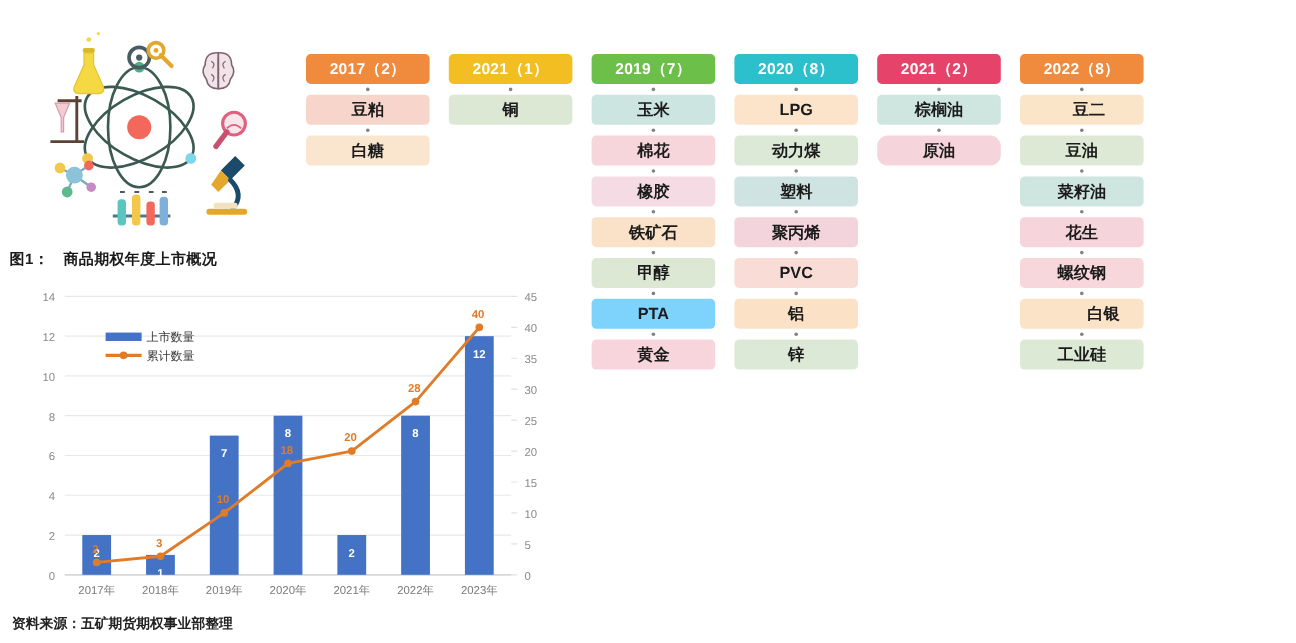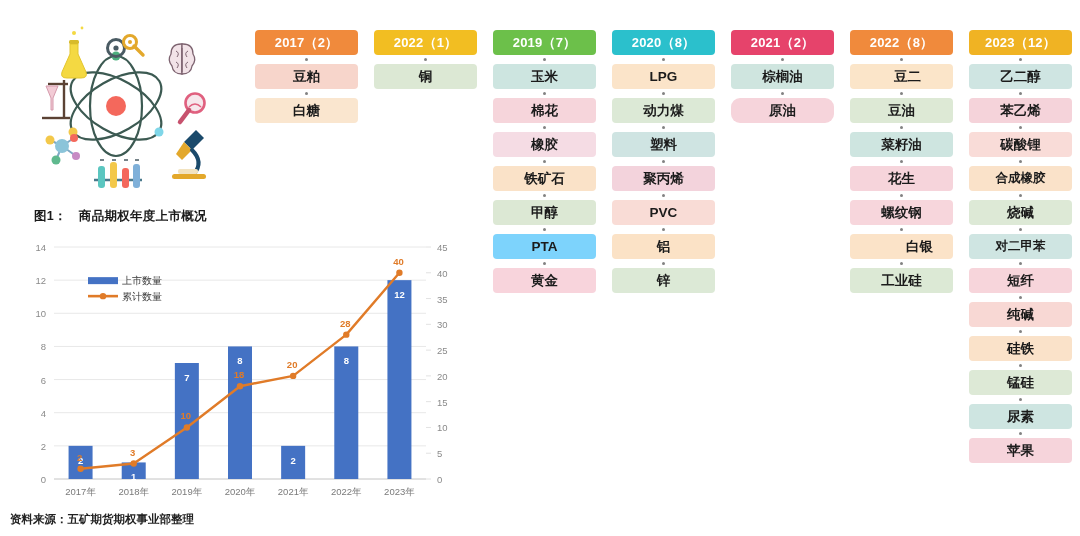--- a/index.html
+++ b/index.html
@@ -11,32 +11,32 @@
   }
   .page { position: relative; width: 1080px; height: 536px; }
 
   
   .illus { position: absolute; left: 24px; top: 18px; width: 220px; height: 180px; }
 
   
   .chart-block { position: absolute; left: 8px; top: 208px; width: 470px; height: 320px; }
   .chart-title {
     font-size: 12.5px; font-weight: bold; color: #1a1a1a;
-    letter-spacing: .3px; white-space: nowrap; margin-left: 26px;
+    letter-spacing: .3px; white-space: nowrap;
   }
   .chart-title .num { margin-right: 12px; }
   .chart-svg { display: block; margin-top: 8px; }
   .src-note {
     position: absolute; left: 10px; top: 512px;
     font-size: 11.5px; font-weight: bold; color: #222;
     white-space: nowrap;
   }
 
   
-  .cols { position: absolute; left: 255px; top: 30px; width: 820px; height: 480px; }
+  .cols { position: absolute; left: 255px; top: 45px; width: 820px; height: 480px; }
   .col { position: absolute; top: 0; width: 103px; }
   .col-head {
     height: 25px; border-radius: 4px;
     display: flex; align-items: center; justify-content: center;
     color: #ffffff; font-size: 13px; font-weight: bold;
     letter-spacing: .2px; white-space: nowrap;
     box-shadow: 0 0 0 3px rgba(255,255,255,0.0);
   }
   .tile {
     height: 25px; border-radius: 4px; margin-top: 9px;
@@ -239,21 +239,21 @@
 
   <div class="src-note">资料来源：五矿期货期权事业部整理</div>
 
   <div class="cols" id="cols">
       <div class="col" style="left: 0px;">
         <div class="col-head" style="background: rgb(240, 138, 60);">2017（2）</div>
         <div class="tile" style="background: rgb(247, 213, 203);">豆粕</div>
         <div class="tile" style="background: rgb(250, 230, 207);">白糖</div>
       </div>
       <div class="col" style="left: 119px;">
-        <div class="col-head" style="background: rgb(242, 190, 34);">2022（1）</div>
+        <div class="col-head" style="background: rgb(242, 190, 34);">2021（1）</div>
         <div class="tile" style="background: rgb(220, 232, 212);">铜</div>
       </div>
       <div class="col" style="left: 238px;">
         <div class="col-head" style="background: rgb(108, 192, 74);">2019（7）</div>
         <div class="tile" style="background: rgb(205, 229, 224);">玉米</div>
         <div class="tile" style="background: rgb(246, 213, 219);">棉花</div>
         <div class="tile" style="background: rgb(245, 220, 228);">橡胶</div>
         <div class="tile" style="background: rgb(250, 226, 200);">铁矿石</div>
         <div class="tile" style="background: rgb(220, 232, 212);">甲醇</div>
         <div class="tile" style="background: #7dd3fc;">PTA</div>
@@ -277,30 +277,15 @@
       <div class="col" style="left: 595px;">
         <div class="col-head" style="background: rgb(240, 138, 60);">2022（8）</div>
         <div class="tile" style="background: rgb(251, 229, 201); padding-left: 12px;">豆二</div>
         <div class="tile" style="background: rgb(221, 233, 213);">豆油</div>
         <div class="tile" style="background: rgb(206, 229, 224);">菜籽油</div>
         <div class="tile" style="background: rgb(246, 212, 219);">花生</div>
         <div class="tile" style="background: rgb(247, 214, 220);">螺纹钢</div>
         <div class="tile" style="background: rgb(251, 227, 200); padding-left: 36px;">白银</div>
         <div class="tile" style="background: rgb(220, 233, 213);">工业硅</div>
       </div>
-      <div class="col" style="left: 714px;">
-        <div class="col-head" style="background: rgb(240, 179, 35);">2023（12）</div>
-        <div class="tile" style="background: rgb(207, 229, 226);">乙二醇</div>
-        <div class="tile" style="background: rgb(245, 211, 218);">苯乙烯</div>
-        <div class="tile" style="background: rgb(249, 220, 216);">碳酸锂</div>
-        <div class="tile small" style="background: rgb(250, 226, 201);">合成橡胶</div>
-        <div class="tile" style="background: rgb(221, 233, 214);">烧碱</div>
-        <div class="tile small" style="background: rgb(207, 229, 226);">对二甲苯</div>
-        <div class="tile" style="background: rgb(247, 213, 219);">短纤</div>
-        <div class="tile" style="background: rgb(248, 216, 212);">纯碱</div>
-        <div class="tile" style="background: rgb(250, 226, 201);">硅铁</div>
-        <div class="tile" style="background: rgb(221, 233, 214);">锰硅</div>
-        <div class="tile" style="background: rgb(206, 229, 225);">尿素</div>
-        <div class="tile" style="background: rgb(246, 212, 219);">苹果</div>
-      </div>
     </div>
 
 </div>
 
 </body></html>

